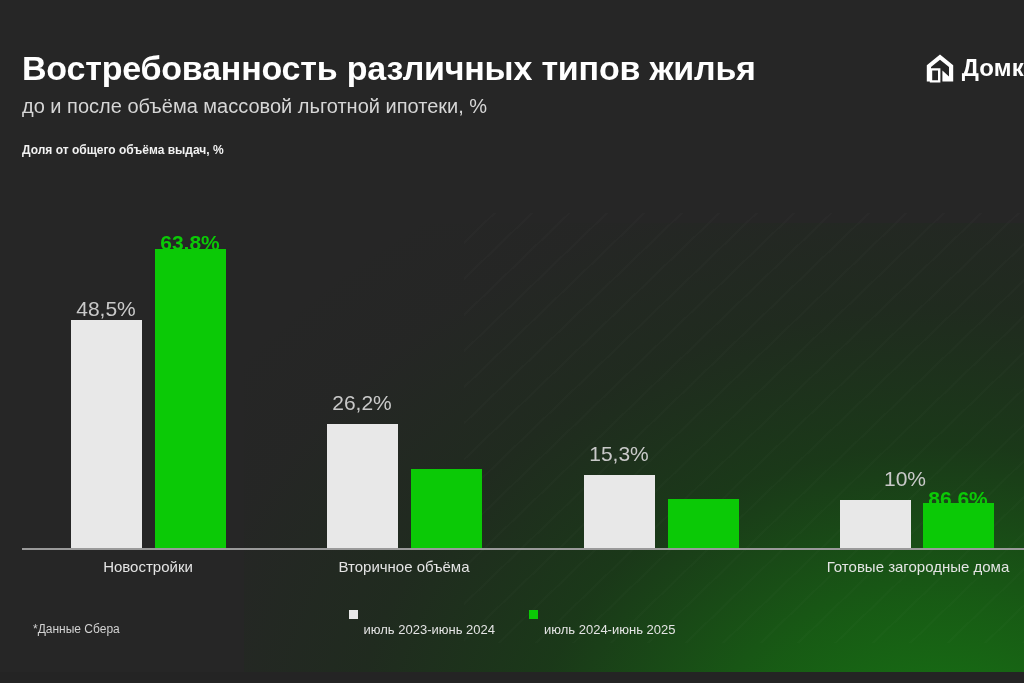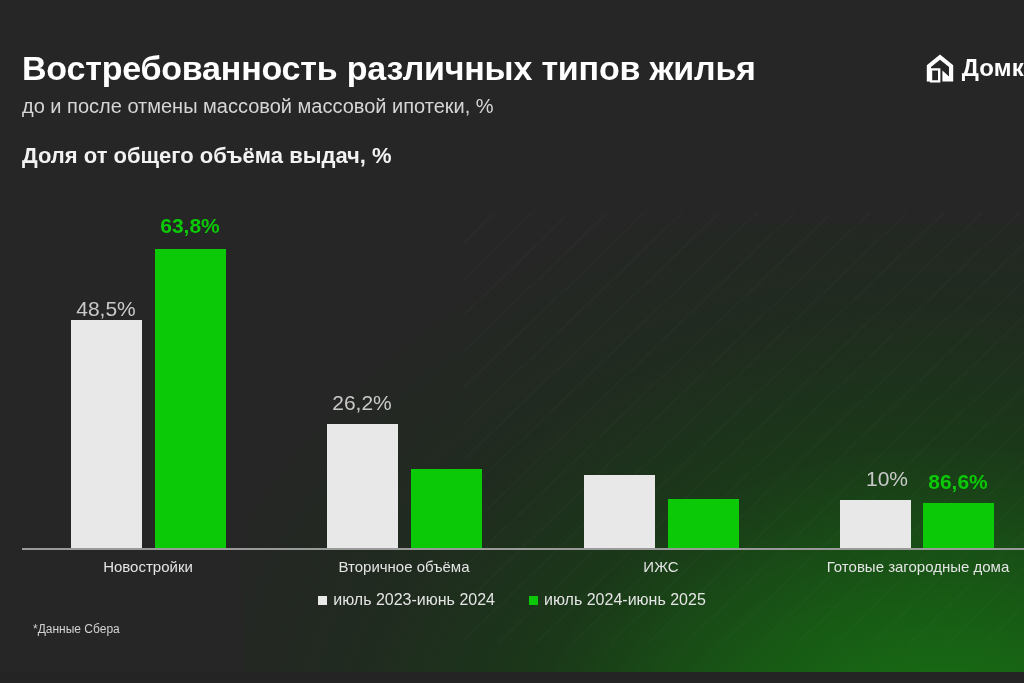--- a/index.html
+++ b/index.html
@@ -83,21 +83,21 @@
     font-size: 20px;
     font-weight: normal;
     line-height: 26px;
     color: #d6d6d6;
     white-space: nowrap;
   }
   .axis-caption {
     position: absolute;
     left: 22px;
     top: 143px;
-    font-size: 22px;
+    font-size: 12px;
     font-weight: bold;
     color: #f2f2f2;
     white-space: nowrap;
   }
 
   
   .logo {
     position: absolute;
     right: 0px;
     top: 52px;
@@ -152,20 +152,21 @@
     line-height: 24px;
     white-space: nowrap;
   }
   .bar-label.prev {
     color: #c9c9c9;
     font-weight: normal;
   }
   .bar-label.curr {
     color: #0bc906;
     font-weight: bold;
+    margin-top: 17px;
   }
 
   .cat-label {
     position: absolute;
     top: 558px;
     width: 300px;
     text-align: center;
     font-size: 15px;
     color: #e4e4e4;
     white-space: nowrap;
@@ -188,23 +189,24 @@
     gap: 6px;
   }
   .legend-swatch {
     width: 9px;
     height: 9px;
     display: block;
   }
   .legend-swatch.prev { background: #e8e8e8; }
   .legend-swatch.curr { background: #0bc906; }
   .legend-text {
-    font-size: 16px;
+    font-size: 13px;
     color: #e4e4e4;
     white-space: nowrap;
+    margin-top: 31px;
   }
 
   
   .footnote {
     position: absolute;
     left: 33px;
     top: 622px;
     font-size: 12px;
     color: #d2d2d2;
     white-space: nowrap;
@@ -214,21 +216,21 @@
 <body>
 
 <div id="canvas">
 
   <div class="bg-base"></div>
   <div class="bg-glow"></div>
   <div class="bg-streaks"></div>
 
   <div class="header">
     <h1 class="title">Востребованность различных типов жилья</h1>
-    <p class="subtitle">до и после отмены массовой массовой ипотеки, %</p>
+    <p class="subtitle">до и после объёма массовой льготной ипотеки, %</p>
   </div>
   <div class="axis-caption">Доля от общего объёма выдач, %</div>
 
   <div class="logo">
     <span class="logo-mark">
       <svg viewBox="0 0 32 32" width="32" height="32" aria-hidden="true">
         <path d="M16 2.6 L29.2 13.2 V29.4 H18.4 L18.4 18.6 L25.0 24.4 L25.0 14.9 L16 7.7 L7.0 14.9 L7.0 29.4 H2.8 V13.2 Z" fill="#ffffff"></path>
         <path d="M7.0 17.4 H15.2 V29.4 H7.0 Z" fill="none" stroke="#ffffff" stroke-width="2.4"></path>
       </svg>
     </span>
@@ -244,25 +246,25 @@
     <div class="bar-label curr" style="left:130px; top:214px;">63,8%</div>
     <div class="cat-label" style="left:-2px;">Новостройки</div>
 
     <div class="bar prev" style="left:327px; height:124px;"></div>
     <div class="bar curr" style="left:411px; height:79px;"></div>
     <div class="bar-label prev" style="left:302px; top:391px;text-align:center;">26,2%</div>
     <div class="cat-label" style="left:254px;">Вторичное объёма</div>
 
     <div class="bar prev" style="left:584px; height:73px;"></div>
     <div class="bar curr" style="left:668px; height:49px;"></div>
-    <div class="cat-label" style="left:511px;">ИЖС</div>
+    <div class="bar-label prev" style="left:559px; top:442px;">15,3%</div>
 
     <div class="bar prev" style="left:840px; height:48px;"></div>
     <div class="bar curr" style="left:923px; height:45px;"></div>
-    <div class="bar-label prev" style="left:827px; top:467px;">10%</div>
+    <div class="bar-label prev" style="left:845px; top:467px;">10%</div>
     <div class="bar-label curr" style="left:898px; top:470px;">86,6%</div>
     <div class="cat-label" style="left:768px;">Готовые загородные дома</div>
   </div>
 
   <div class="legend">
     <div class="legend-item">
       <span class="legend-swatch prev"></span>
       <span class="legend-text">июль 2023-июнь 2024</span>
     </div>
     <div class="legend-item">

